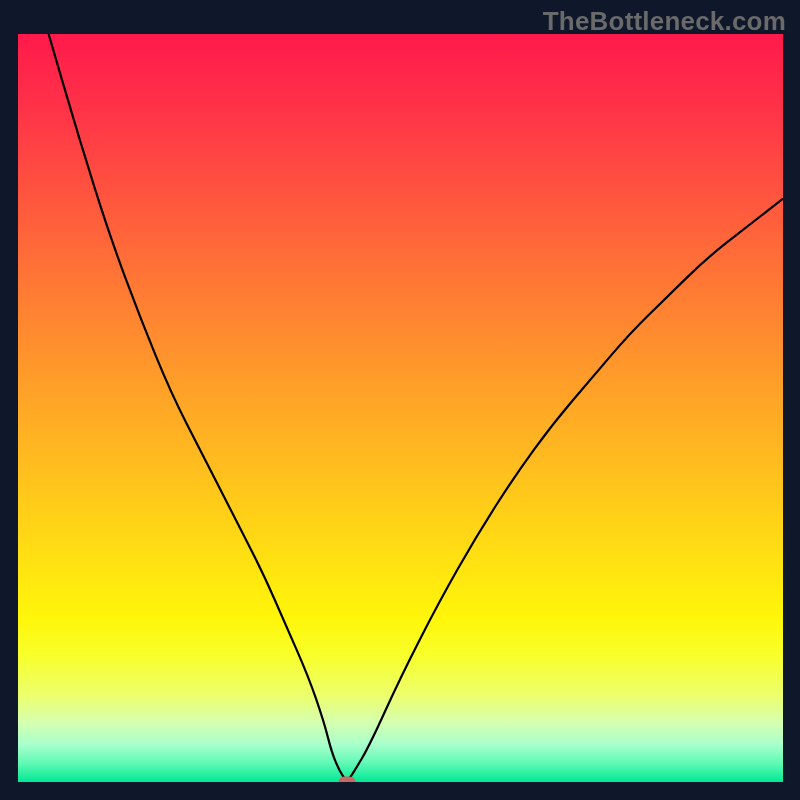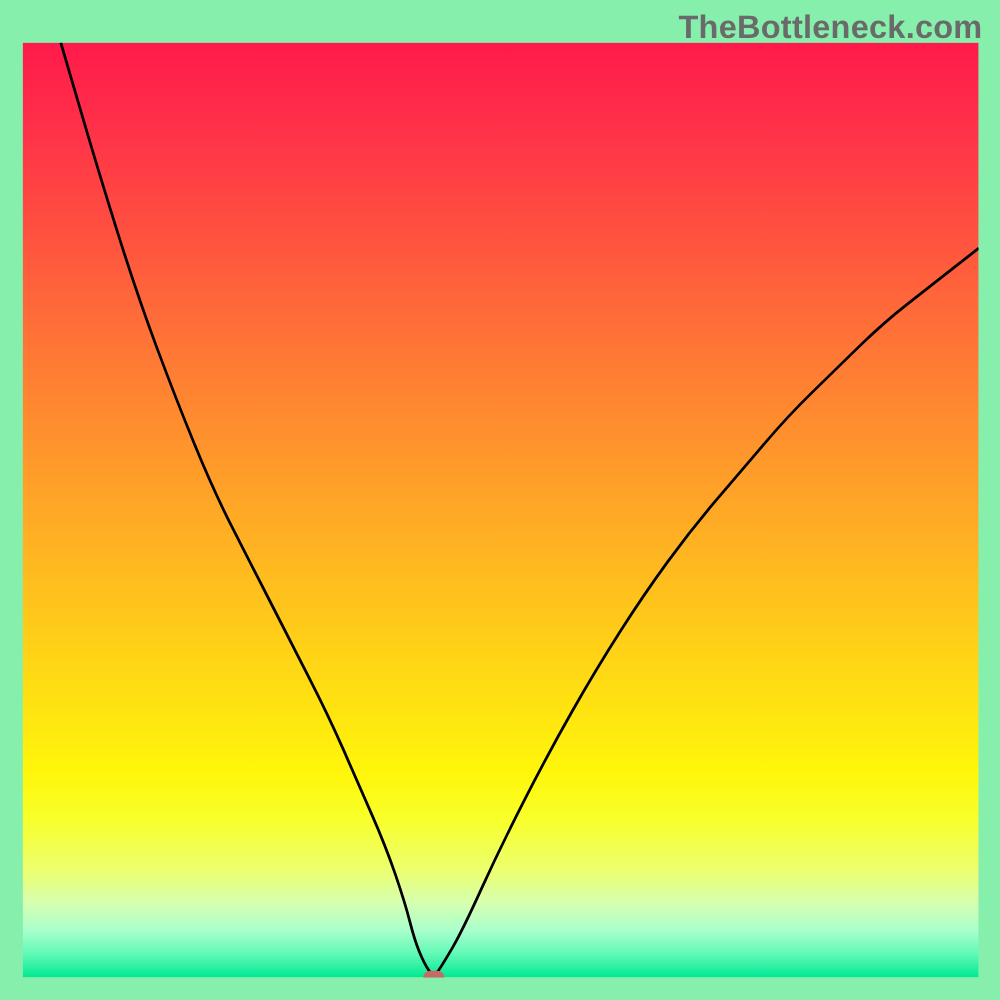--- a/index.html
+++ b/index.html
@@ -1,21 +1,21 @@
 <!DOCTYPE html>
 <html><head>
 <meta charset="utf-8">
 <style>
   * { margin: 0; padding: 0; box-sizing: border-box; }
   html, body { width: 800px; height: 800px; overflow: hidden; background: #000; }
   .frame {
     position: relative;
     width: 800px;
     height: 800px;
-    background: #86efac;
+    background: #0f172a;
   }
   .watermark {
     position: absolute;
     top: 6px;
     right: 14px;
     font-family: Arial, Helvetica, sans-serif;
     font-size: 26px;
     font-weight: bold;
     color: #6a6a6a;
     letter-spacing: 0.2px;

